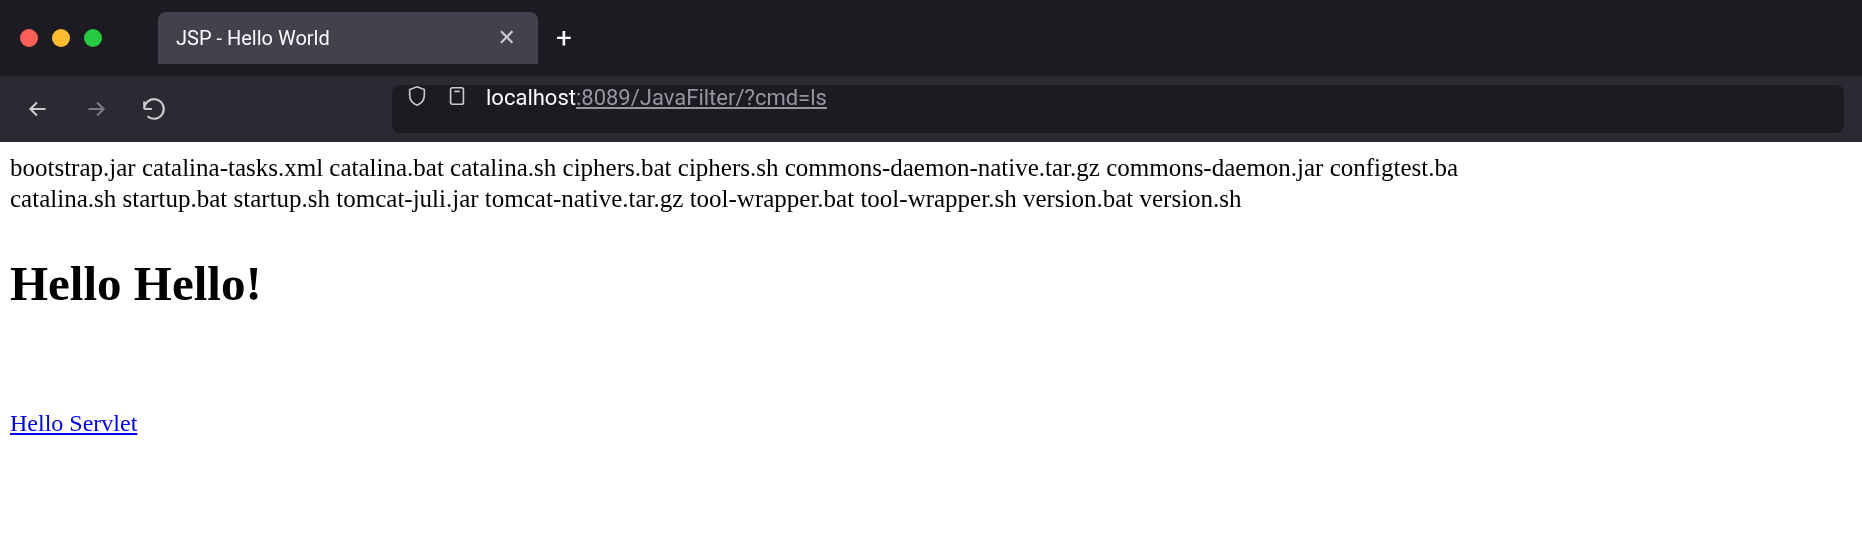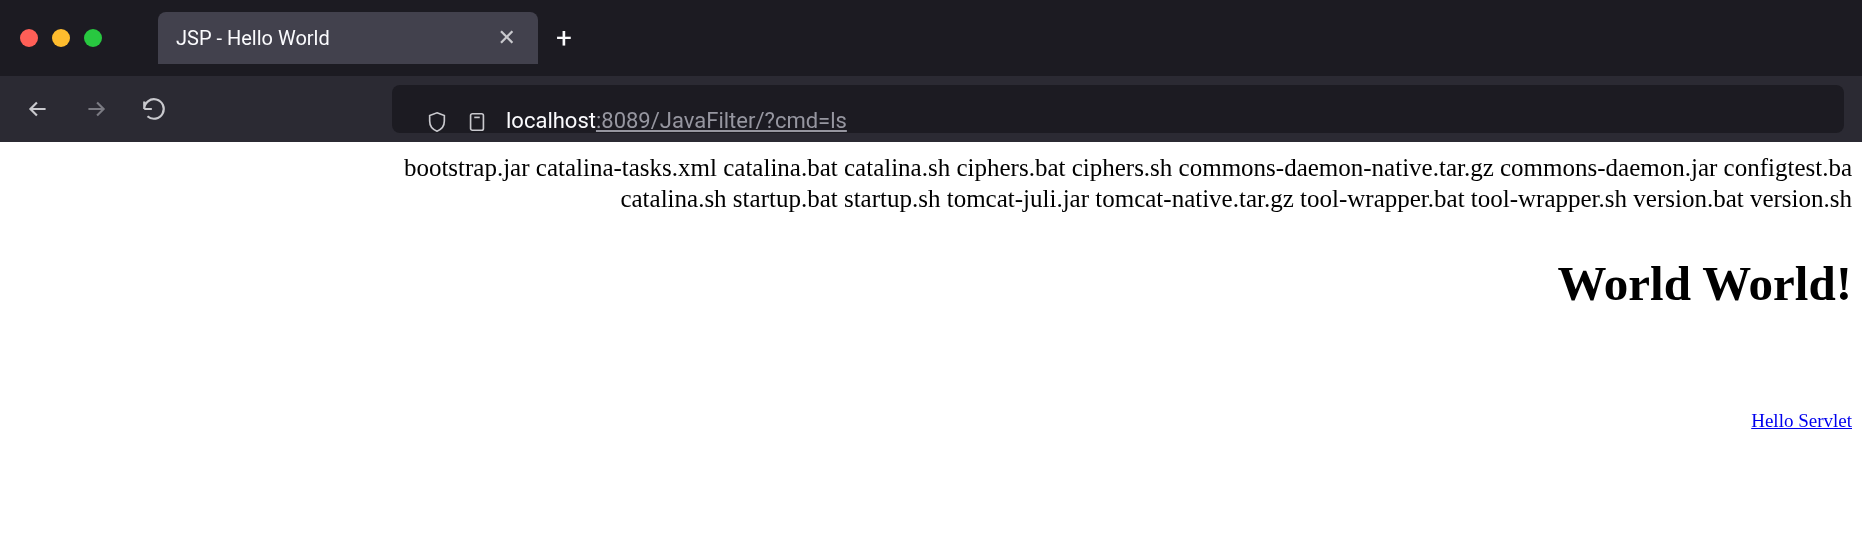--- a/index.html
+++ b/index.html
@@ -80,22 +80,22 @@
       cursor: pointer;
     }
     .nav-btn.dim { color: #7a7a82; }
     .nav-btn svg { width: 26px; height: 26px; }
     .addr-bar {
       background: #1c1b22;
       height: 48px;
       border-radius: 8px;
       margin-left: 200px;
       display: flex;
-      align-items: flex-end;
-      padding: 0 34px;
+      align-items: flex-start;
+      padding: 0 14px;
       gap: 18px;
       flex: 1;
       max-width: 1480px;
     }
     .addr-icon {
       color: #c9c9ce;
       display: flex;
       align-items: center;
     }
     .addr-icon svg { width: 22px; height: 22px; }
@@ -104,39 +104,38 @@
       color: #fbfbfe;
       display: flex;
       align-items: baseline;
     }
     .url .host { color: #fbfbfe; }
     .url .rest { color: #9696a0; text-decoration: underline; }
     .content {
       background: #ffffff;
       padding: 10px 10px 0 10px;
       font-family: "Times New Roman", Times, serif;
-      text-align: right;
     }
     .ls-output {
       font-size: 25px;
       color: #000;
       line-height: 1.25;
       white-space: normal;
     }
     .heading {
       font-size: 49px;
       font-weight: bold;
       color: #000;
       margin-top: 40px;
       margin-bottom: 40px;
     }
     .servlet-link {
       color: #0000ee;
       text-decoration: underline;
-      font-size: 19px;
+      font-size: 24px;
       margin-top: 58px;
       display: inline-block;
     }
   </style>
 </head>
 <body>
 
 <div class="chrome-top">
   <div class="traffic-lights">
     <div class="traffic-light tl-red"></div>
@@ -184,15 +183,15 @@
         <span class="rest">:8089/JavaFilter/?cmd=ls</span>
     </span>
   </div>
 </div>
 
 <div class="content">
   <div class="ls-output">
     <span>bootstrap.jar catalina-tasks.xml catalina.bat catalina.sh ciphers.bat ciphers.sh commons-daemon-native.tar.gz commons-daemon.jar configtest.ba</span><br>
     <span>catalina.sh startup.bat startup.sh tomcat-juli.jar tomcat-native.tar.gz tool-wrapper.bat tool-wrapper.sh version.bat version.sh</span>
   </div>
-  <h1 class="heading">World World!</h1>
+  <h1 class="heading">Hello Hello!</h1>
   <a href="#" class="servlet-link">Hello Servlet</a>
 </div>
 
 </body></html>

